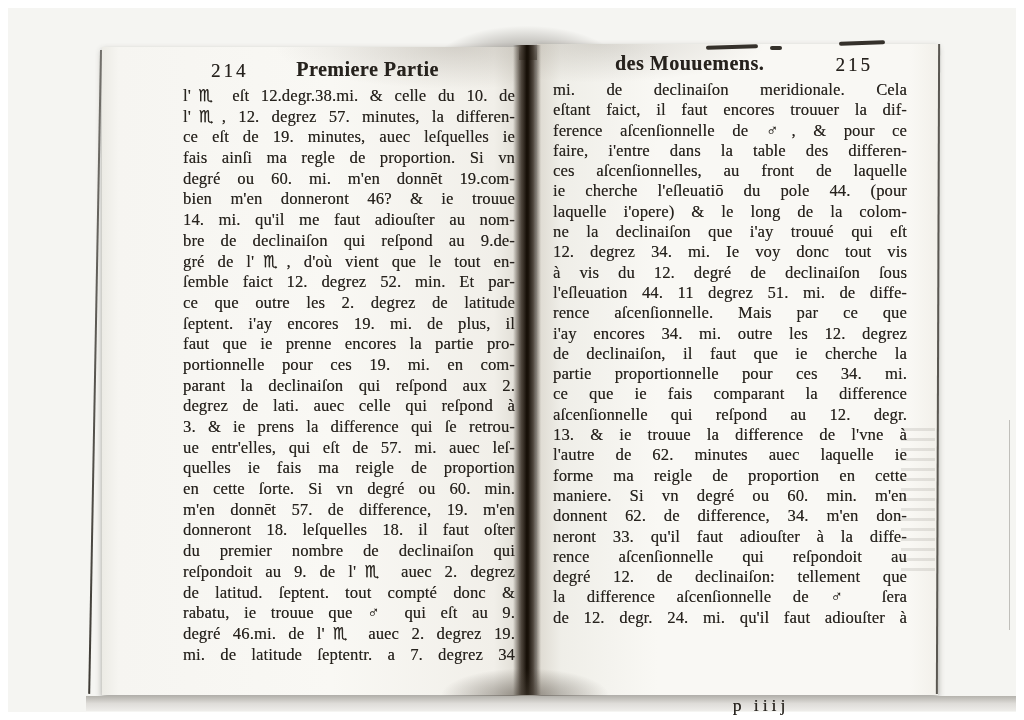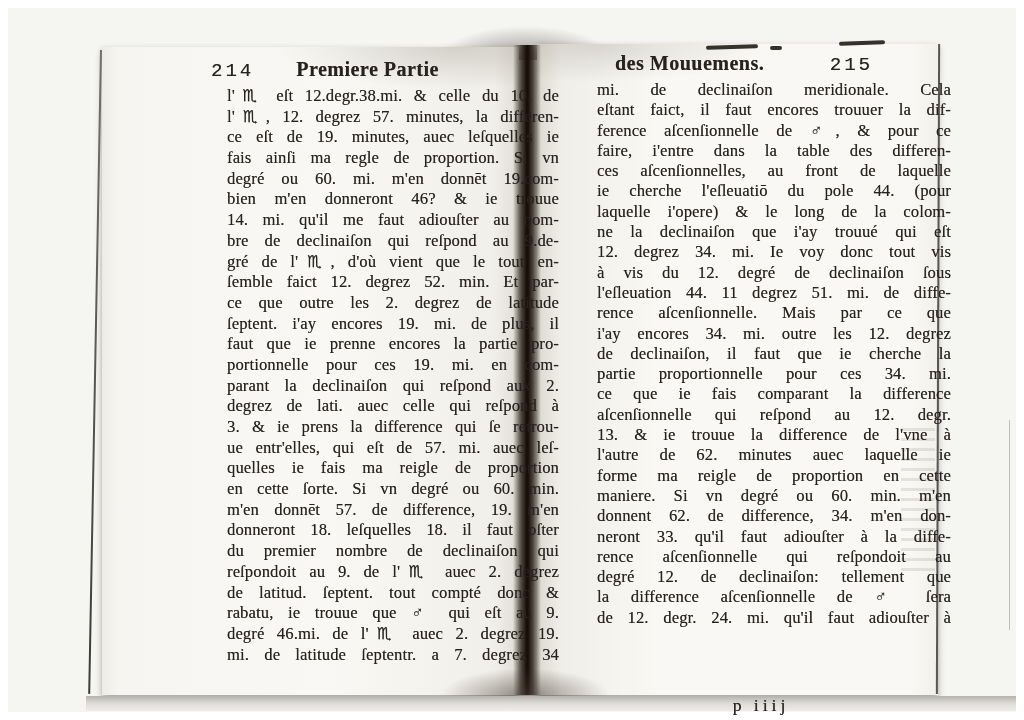--- a/index.html
+++ b/index.html
@@ -40,29 +40,29 @@
   
   .ink-dash{background:#35312b;border-radius:2px;height:4px;}
   .ink-dash-1{left:706px;top:45px;width:52px;transform:rotate(-1.5deg);}
   .ink-dash-2{left:770px;top:46px;width:12px;}
   .ink-dash-3{left:839px;top:41px;width:46px;transform:rotate(-2deg);}
   
   .header{height:26px;color:var(--ink);}
   .header-left{left:183px;top:58px;width:332px;}
   .header-right{left:553px;top:52px;width:354px;}
   .page-number{position:absolute;font-size:19px;letter-spacing:3px;
-    text-shadow:.3px .3px .4px rgba(35,30,25,.55);font-family:Liberation Mono, monospace;}
+    text-shadow:.3px .3px .4px rgba(35,30,25,.55);}
   .header-left .page-number{left:28px;top:2px;}
   .header-right .page-number{right:34px;top:2px;}
   .running-title{position:absolute;font-weight:bold;font-size:20px;letter-spacing:.5px;
     text-shadow:.3px .3px .4px rgba(35,30,25,.5);}
   .header-left .running-title{left:50%;transform:translateX(-37%);top:0;}
   .header-right .running-title{left:62px;top:0;}
   
-  .body-col{color:var(--ink);margin-left:44px;}
+  .body-col{color:var(--ink);}
   .body-left{left:183px;top:86px;width:332px;}
   .body-right{left:553px;top:80px;width:354px;}
   .text-line{font-size:16.5px;text-align:justify;text-align-last:justify;
     letter-spacing:.15px;text-shadow:.25px .25px .35px rgba(40,34,28,.55);}
   .body-left .text-line{height:20.7px;line-height:20.7px;}
   .body-right .text-line{height:20.3px;line-height:20.3px;}
   .signature{left:553px;top:659px;width:354px;box-sizing:border-box;padding-left:62px;
     text-align:center;font-size:17.5px;letter-spacing:4px;color:var(--ink);
     text-shadow:.25px .25px .35px rgba(40,34,28,.55);margin-top:36px;}
 </style>

